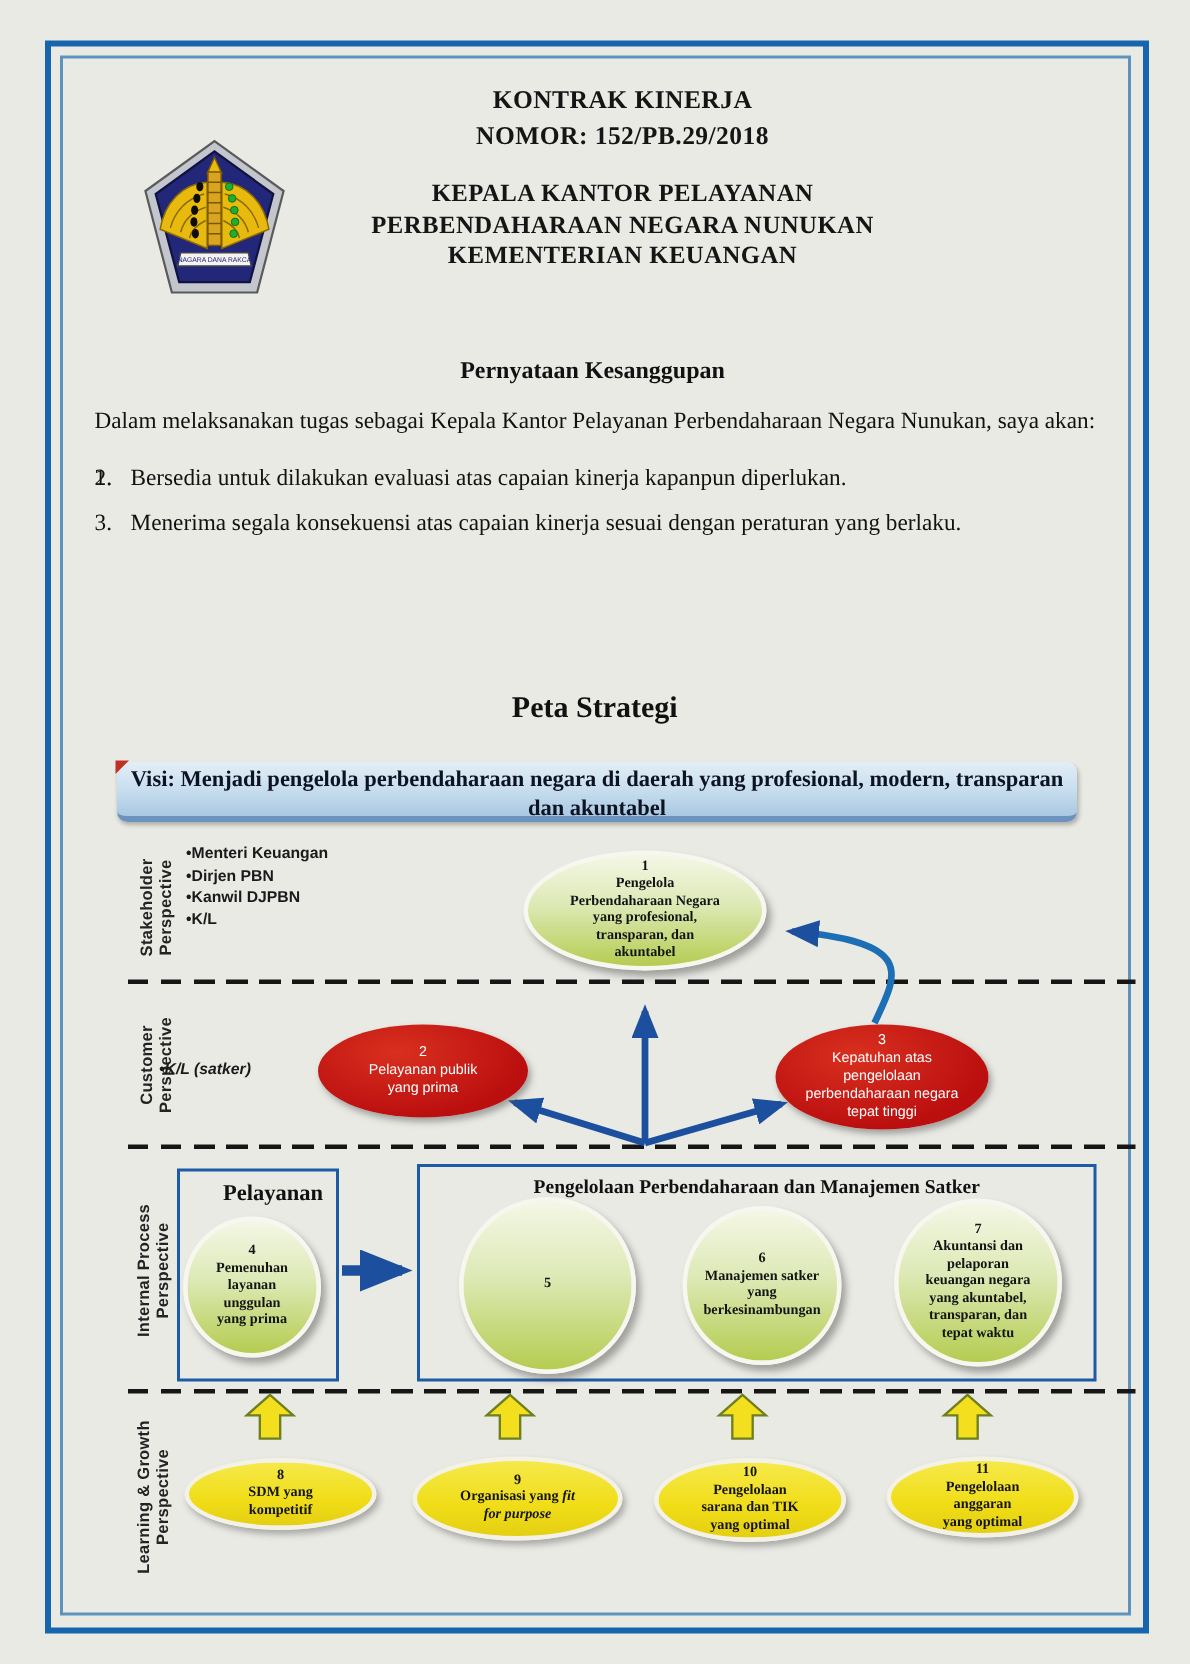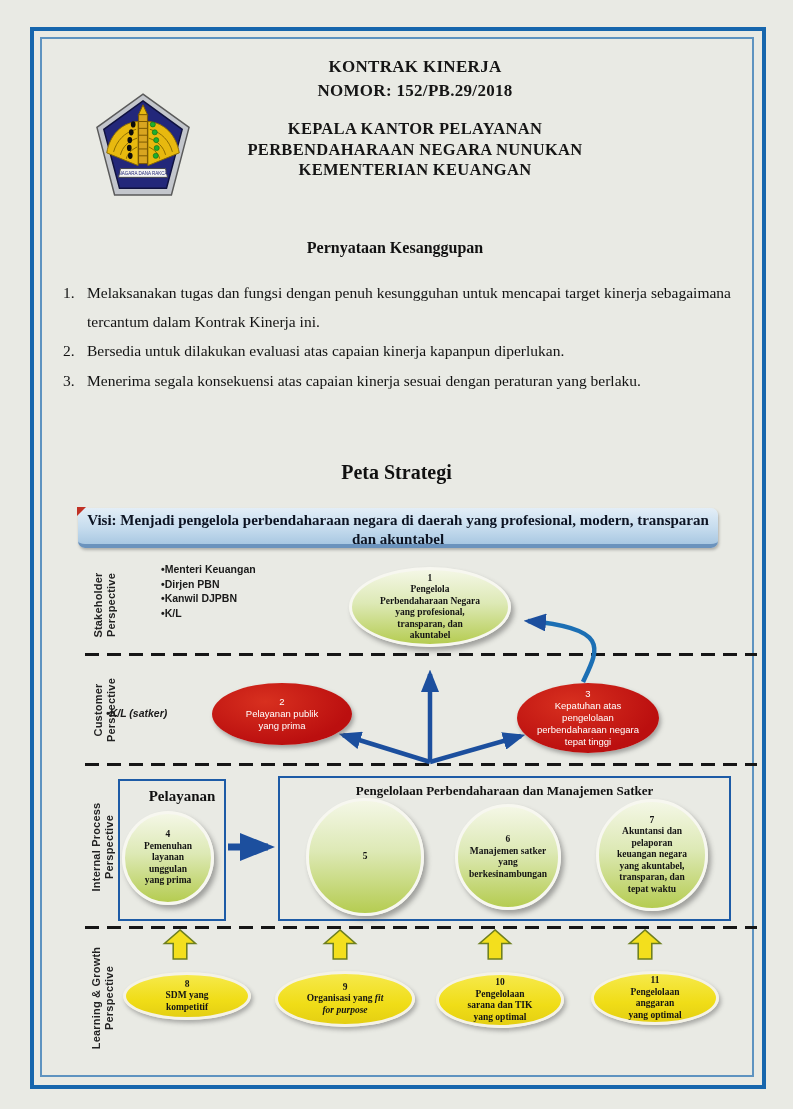--- a/index.html
+++ b/index.html
@@ -112,24 +112,24 @@
     <div class="h1line">NOMOR: 152/PB.29/2018</div>
     <div class="office">
       <div class="h2line">KEPALA KANTOR PELAYANAN</div>
       <div class="h2line">PERBENDAHARAAN NEGARA NUNUKAN</div>
       <div class="h2line">KEMENTERIAN KEUANGAN</div>
     </div>
   </div>
 
   <div class="abs stmt-heading">Pernyataan Kesanggupan</div>
   <div class="abs stmt">
+    <p>Dalam melaksanakan tugas sebagai Kepala Kantor Pelayanan Perbendaharaan Negara Nunukan, saya akan:</p>
     <div class="items">
       <div class="li">
         <span class="num">1.</span>
-        <span>Melaksanakan tugas dan fungsi dengan penuh kesungguhan untuk mencapai target kinerja sebagaimana tercantum dalam Kontrak Kinerja ini.</span>
       </div>
       <div class="li">
         <span class="num">2.</span>
         <span>Bersedia untuk dilakukan evaluasi atas capaian kinerja kapanpun diperlukan.</span>
       </div>
       <div class="li">
         <span class="num">3.</span>
         <span>Menerima segala konsekuensi atas capaian kinerja sesuai dengan peraturan yang berlaku.</span>
       </div>
     </div>
@@ -144,21 +144,21 @@
 
     <div class="abs vlabel" style="left:10px;top:92px;">Stakeholder
 Perspective</div>
     <div class="abs vlabel" style="left:10px;top:197px;">Customer
 Perspective</div>
     <div class="abs vlabel" style="left:8px;top:334px;">Internal Process
 Perspective</div>
     <div class="abs vlabel" style="left:8px;top:485px;">Learning &amp; Growth
 Perspective</div>
 
-    <div class="abs bullets" style="left:84px;top:62px;margin-left:37px;">•Menteri Keuangan
+    <div class="abs bullets" style="left:84px;top:62px;">•Menteri Keuangan
 •Dirjen PBN
 •Kanwil DJPBN
 •K/L</div>
     <div class="abs bullets" style="left:66px;top:206px;font-style:italic;">•K/L (satker)</div>
 
     <div class="abs dash" style="left:45px;top:153px;width:672px;"></div>
     <div class="abs dash" style="left:45px;top:263px;width:672px;"></div>
     <div class="abs dash" style="left:45px;top:426px;width:672px;"></div>
 
     <div class="abs pbox" style="left:78px;top:279px;width:108px;height:142px;">

